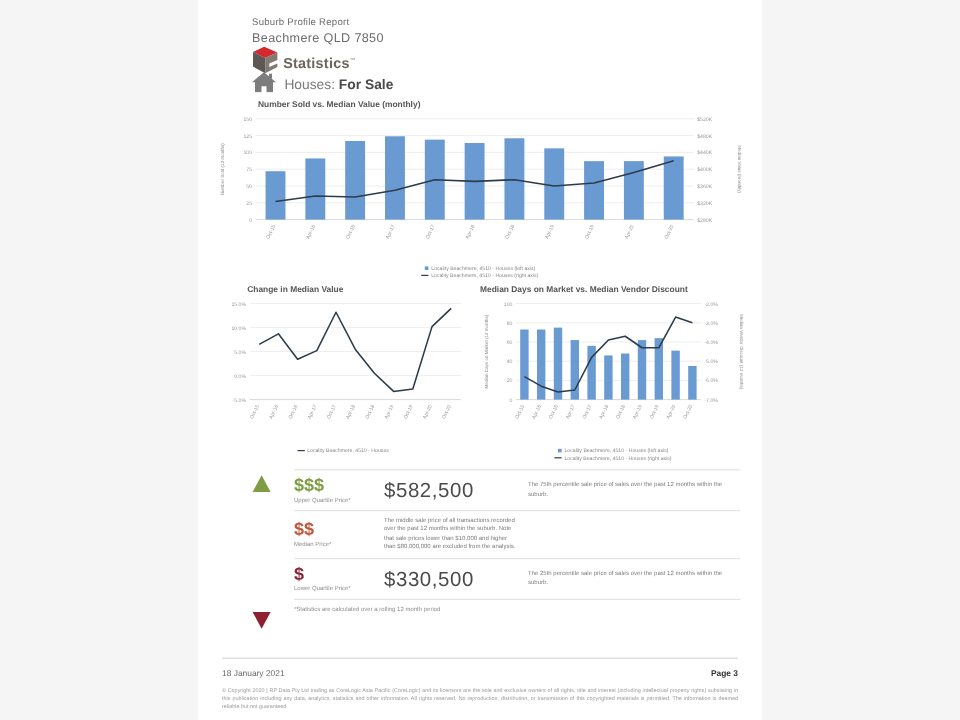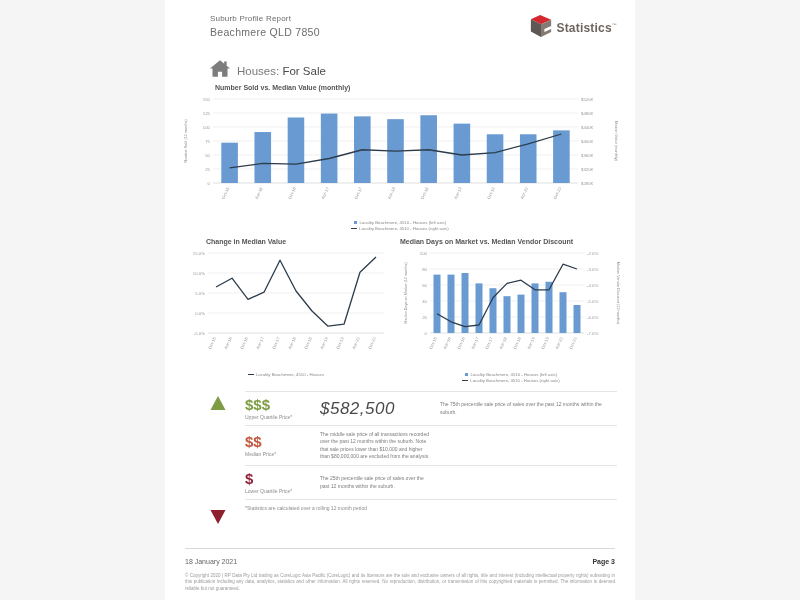--- a/index.html
+++ b/index.html
@@ -7,47 +7,47 @@
     width:800px;height:600px;overflow:hidden;
     background:#f5f5f5;
     font-family:"Liberation Sans","DejaVu Sans",sans-serif;
     -webkit-font-smoothing:antialiased;
   }
   .page{
     position:relative;width:470px;height:600px;margin:0 auto;
     background:#ffffff;
   }
   
-  .header{position:absolute;top:14px;left:45px;right:18px;display:flex;justify-content:space-between;align-items:flex-start;}
+  .header{position:absolute;top:14px;left:45px;right:18px;display:flex;justify-content:space-between;align-items:flex-start;flex-direction:column;}
   .report-type{font-size:8px;color:#6d6d6d;letter-spacing:.2px;}
   .location{font-size:10.5px;color:#6d6d6d;margin-top:3px;letter-spacing:.3px;}
   .logo{display:flex;align-items:center;gap:4px;}
   .logo-text{font-size:12px;font-weight:bold;color:#6e655f;letter-spacing:.2px;}
   .logo-tm{font-size:5px;color:#9a938e;vertical-align:super;}
   
   .section{position:absolute;top:60px;left:45px;display:flex;align-items:center;gap:7px;}
   .section-title{font-size:11.5px;color:#7a7a7a;}
-  .section-title b{color:#4a4a4a;font-weight:normal;}
+  .section-title b{color:#4a4a4a;font-weight:bold;}
   
   .chart-block{position:absolute;}
   .chart-title{font-size:7px;font-weight:bold;color:#555;margin-bottom:2px;}
   .legend{display:flex;flex-direction:column;align-items:center;gap:1px;margin-top:1px;}
   .lg-item{display:flex;align-items:center;gap:2px;font-size:4.3px;color:#888;}
   .sw-bar{width:3.5px;height:3.5px;background:#699bd2;display:inline-block;}
   .sw-line{width:6px;height:1.4px;background:#2c3c4c;display:inline-block;}
   svg text{font-family:"Liberation Sans","DejaVu Sans",sans-serif;}
   
   .quartiles{position:absolute;top:391px;left:42px;width:410px;}
   .q-arrow{position:absolute;left:0;top:4px;}
   .q-rows{margin-left:38px;}
   .q-row{display:grid;grid-template-columns:75px 120px 1fr;align-items:center;border-top:1px solid #e4e4e4;padding:5px 0;}
   .q-row:last-of-type{border-bottom:1px solid #e4e4e4;}
   .q-symbol{font-size:15px;font-weight:bold;line-height:1;}
   .q-label{font-size:5px;color:#8d8d8d;margin-top:2px;}
-  .q-price{font-size:17px;color:#4a4a4a;letter-spacing:.5px;font-style:italic;}
+  .q-price{font-size:17px;color:#4a4a4a;letter-spacing:.5px;}
   .q-desc{font-size:5px;color:#7c7c7c;line-height:1.45;padding-right:8px;}
   .q-footnote{font-size:5px;color:#8d8d8d;margin:5px 0 0 38px;}
   
   .footer{position:absolute;top:548px;left:20px;right:20px;border-top:1px solid #d8d8d8;}
   .footer-row{display:flex;justify-content:space-between;margin-top:9px;align-items:baseline;}
   .footer-date{font-size:7px;color:#666;}
   .footer-page{font-size:7px;font-weight:bold;color:#333;}
   .copyright{font-size:4.5px;color:#9a9a9a;line-height:1.4;margin-top:8px;text-align:justify;}
 </style>
 </head>
@@ -266,20 +266,21 @@
           <div class="q-symbol" style="color:#c2573c;">$$</div>
           <div class="q-label">Median Price*</div>
         </div>
         <div class="q-desc">The middle sale price of all transactions recorded over the past 12 months within the suburb. Note that sale prices lower than $10,000 and higher than $80,000,000 are excluded from the analysis.</div>
       </div>
       <div class="q-row">
         <div>
           <div class="q-symbol" style="color:#8e2438;">$</div>
           <div class="q-label">Lower Quartile Price*</div>
         </div>
+        <div class="q-price">$330,500</div>
         <div class="q-desc">The 25th percentile sale price of sales over the past 12 months within the suburb.</div>
       </div>
     </div>
     <div class="q-footnote">*Statistics are calculated over a rolling 12 month period</div>
   </div>
 
   <div class="footer">
     <div class="footer-row">
       <span class="footer-date">18 January  2021</span>
       <span class="footer-page">Page 3</span>

